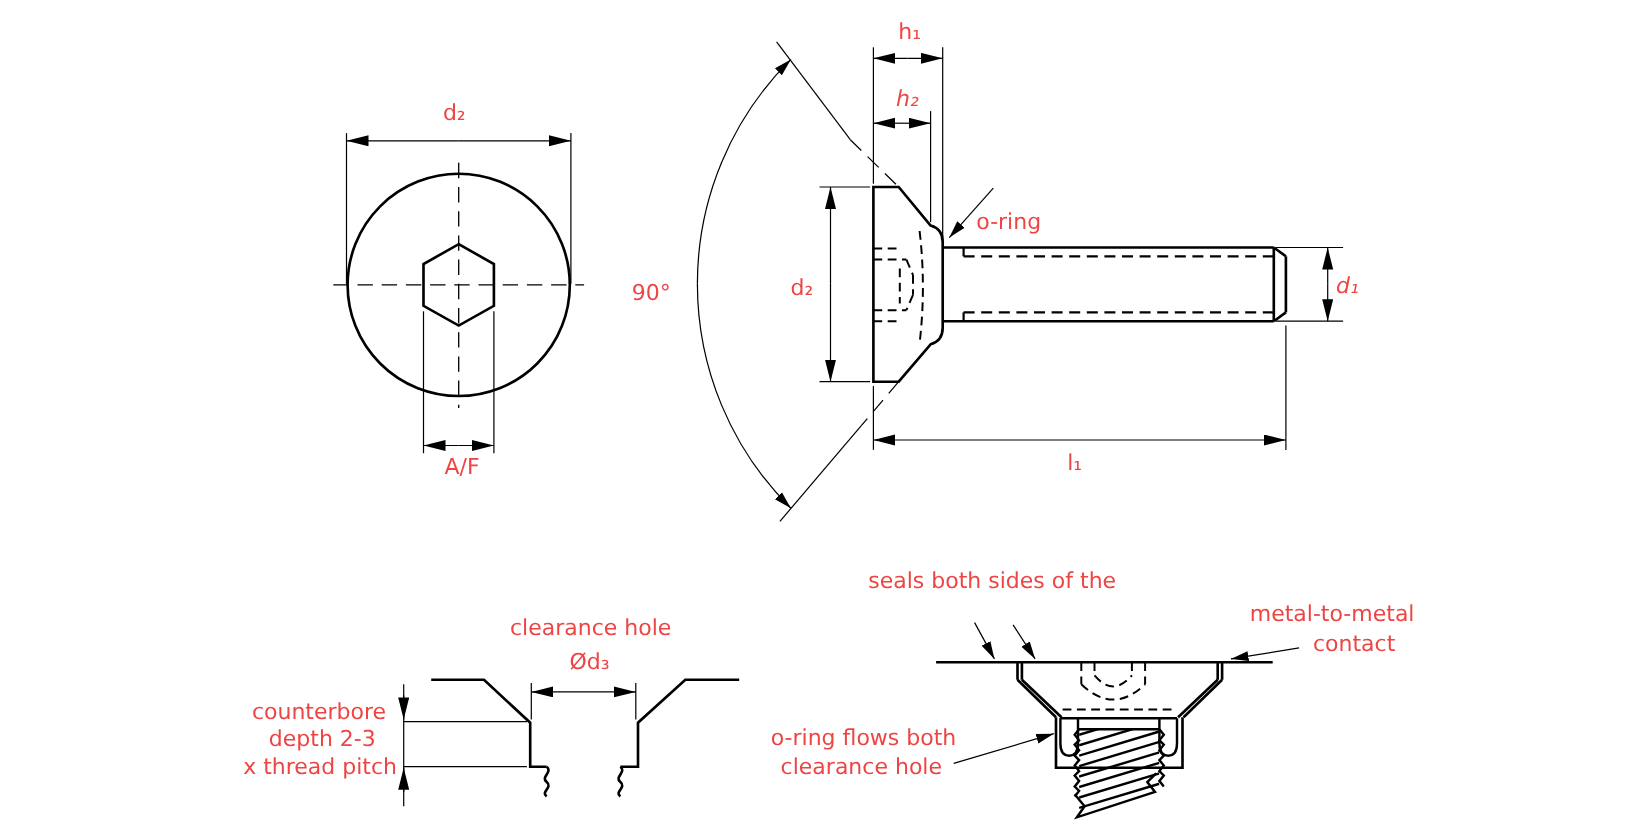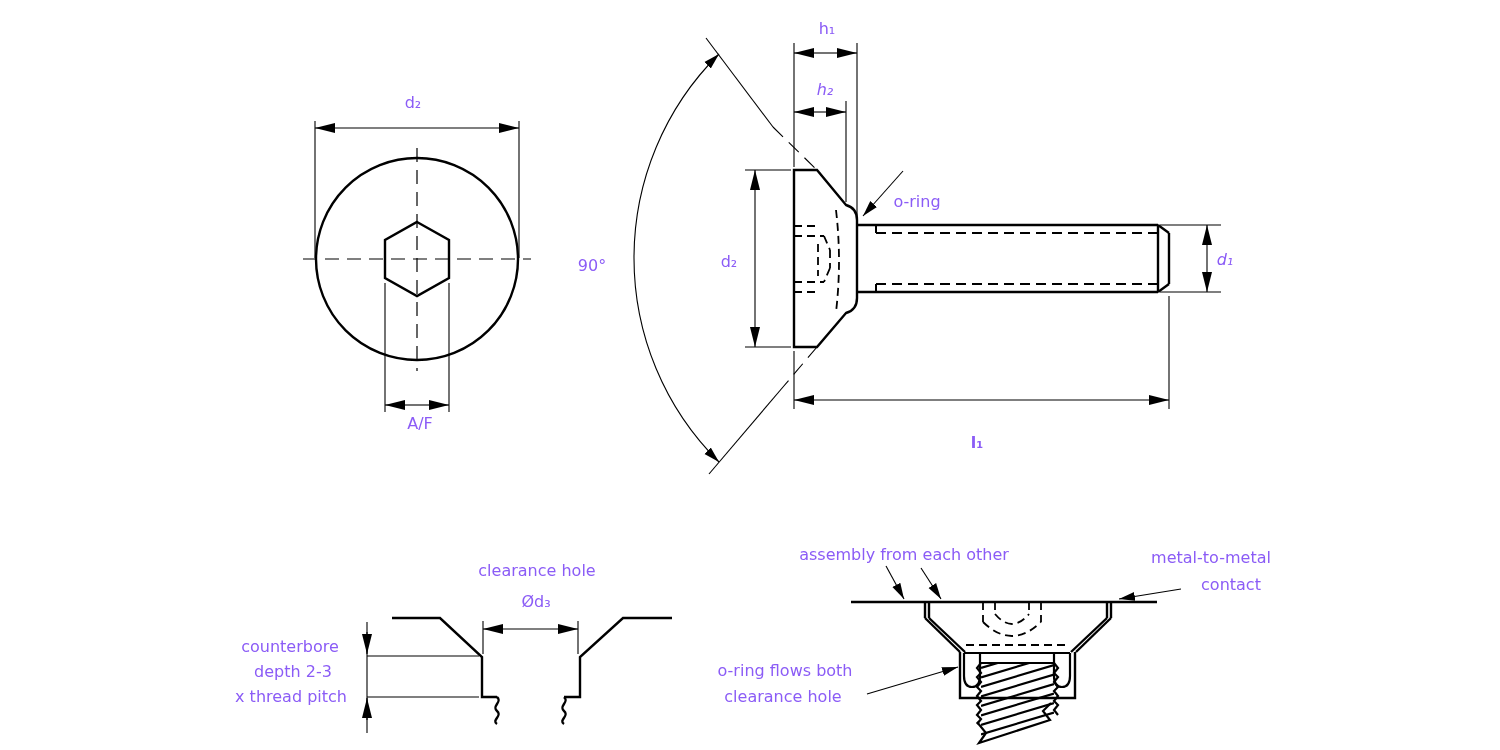--- a/index.html
+++ b/index.html
@@ -1,20 +1,20 @@
 <!DOCTYPE html>
 <html><head>
 <meta charset="utf-8">
 <style>
   html,body{margin:0;padding:0;background:#ffffff;}
   #canvas{position:relative;width:1500px;height:750px;background:#ffffff;overflow:hidden;
           font-family:"DejaVu Sans","Liberation Sans",sans-serif;}
   #linework{position:absolute;left:0;top:0;}
-  .lbl{position:absolute;transform:translate(-50%,-50%);font-size:16px;line-height:1.15;
-       color:#8b5cf6;white-space:nowrap;}
+  .lbl{position:absolute;transform:translate(-50%,-50%);font-size:20px;line-height:1.15;
+       color:#ef4444;white-space:nowrap;}
 </style>
 </head>
 <body>
 
 <div id="canvas">
 
 <svg id="linework" width="1500" height="750" viewBox="0 0 1500 750">
   <defs>
     <marker id="arr" markerUnits="userSpaceOnUse" markerWidth="22" markerHeight="12" refX="20" refY="5" orient="auto">
           <path d="M0,0 L20,5 L0,10 Z" fill="#000"></path>
@@ -202,27 +202,27 @@
 
   <div class="lbl" style="left:413px;top:103px;">d₂</div>
   <div class="lbl" style="left:420px;top:424px;">A/F</div>
 
   <div class="lbl" style="left:592px;top:266px;">90°</div>
   <div class="lbl" style="left:827px;top:29px;">h₁</div>
   <div class="lbl" style="left:825px;top:90px;font-style:italic;">h₂</div>
   <div class="lbl" style="left:917px;top:159px;margin-top:43px;">o-ring</div>
   <div class="lbl" style="left:729px;top:262px;">d₂</div>
   <div class="lbl" style="left:1225px;top:260px;font-style:italic;">d₁</div>
-  <div class="lbl" style="left:977px;top:443px;font-weight:bold;">l₁</div>
+  <div class="lbl" style="left:977px;top:421px;">l₁</div>
 
   <div class="lbl" style="left:537px;top:571px;">clearance hole</div>
   <div class="lbl" style="left:536px;top:602px;">Ød₃</div>
   <div class="lbl" style="left:290px;top:647px;">counterbore</div>
   <div class="lbl" style="left:293px;top:672px;">depth 2-3</div>
   <div class="lbl" style="left:291px;top:697px;">x thread pitch</div>
 
-  <div class="lbl" style="left:904px;top:555px;">assembly from each other</div>
+  <div class="lbl" style="left:902px;top:528px;">seals both sides of the</div>
   <div class="lbl" style="left:1211px;top:558px;">metal-to-metal</div>
   <div class="lbl" style="left:1231px;top:585px;">contact</div>
   <div class="lbl" style="left:785px;top:671px;">o-ring flows both</div>
   <div class="lbl" style="left:783px;top:697px;">clearance hole</div>
 
 </div>
 
 </body></html>

